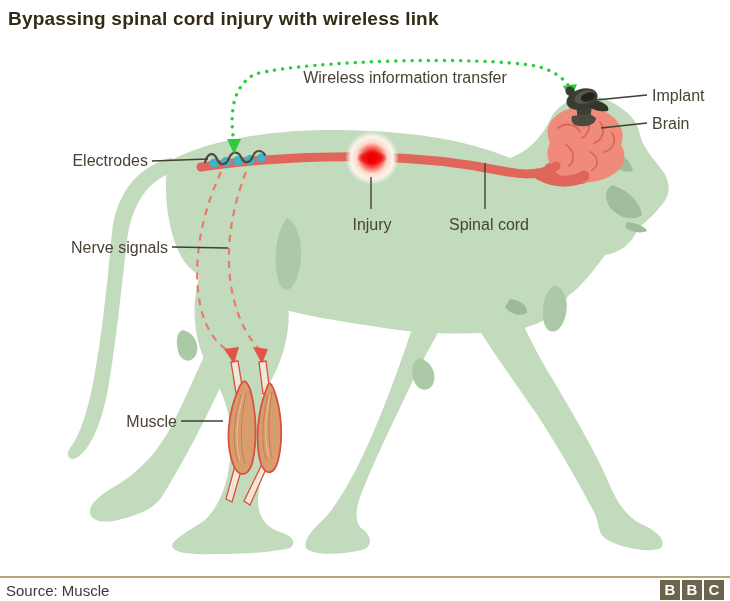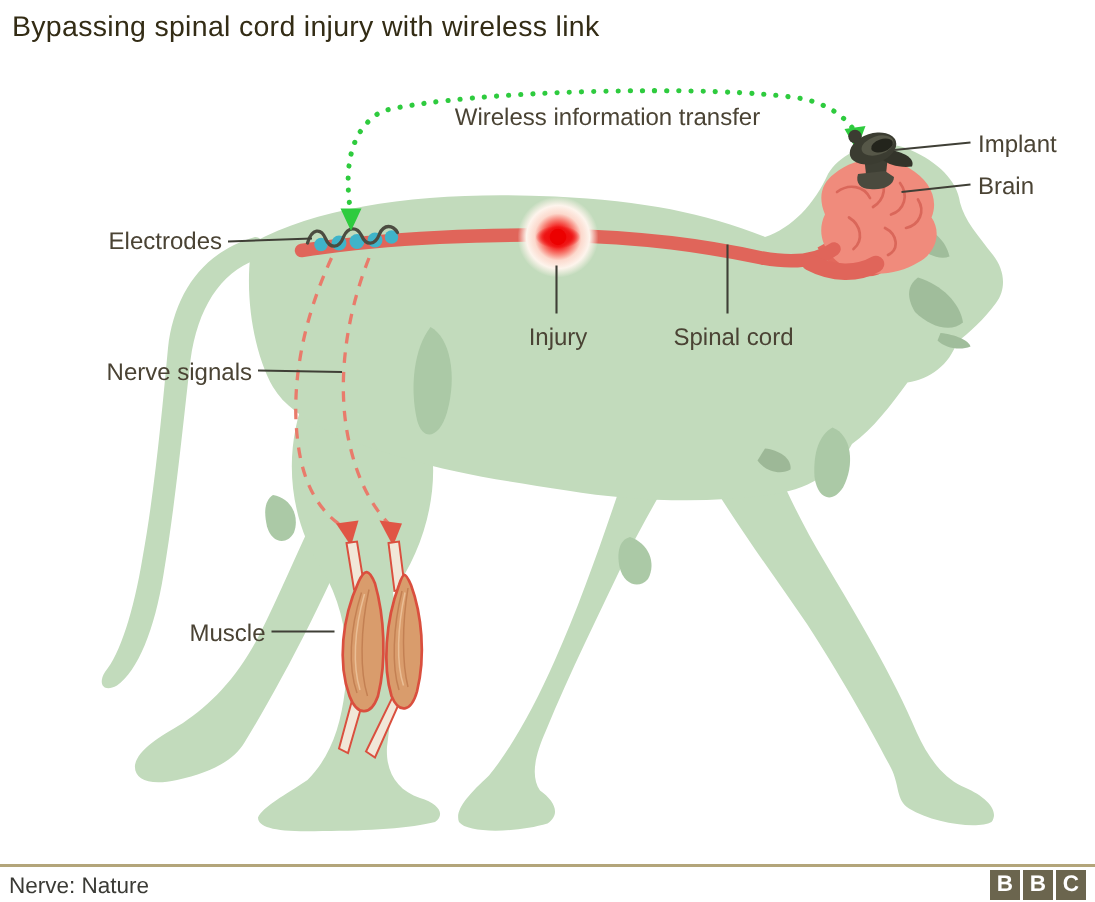--- a/index.html
+++ b/index.html
@@ -1,18 +1,18 @@
 <!DOCTYPE html>
 <html><head>
 <meta charset="utf-8">
 <style>
   html,body{margin:0;padding:0;background:#fff;}
   .canvas{position:relative;width:730px;height:601px;background:#ffffff;overflow:hidden;
           font-family:"Liberation Sans",sans-serif;}
-  .title{position:absolute;top:8px;left:8px;margin:0;font-size:19px;font-weight:normal;
+  .title{position:absolute;top:8px;left:8px;margin:0;font-size:19px;font-weight:bold;
          color:#332c15;letter-spacing:0.2px;}
   svg.art{position:absolute;left:0;top:0;}
   svg text{font-family:"Liberation Sans",sans-serif;font-size:16px;fill:#4a4334;}
   svg text.wireless{font-size:16px;}
   .rule{position:absolute;left:0;top:576px;width:730px;height:2px;background:#b3a57a;}
   .source{position:absolute;left:6px;top:582px;font-size:15px;color:#3a3a35;}
   .bbc{position:absolute;right:6px;top:580px;display:flex;gap:2px;}
   .bbc .blk{display:block;width:20px;height:20px;background:#6b654e;color:#ffffff;
             font-weight:bold;font-size:15px;line-height:20px;text-align:center;}
 </style>
@@ -169,19 +169,19 @@
     <text x="148" y="166" text-anchor="end">Electrodes</text>
     <text x="652" y="101">Implant</text>
     <text x="652" y="129">Brain</text>
     <text x="372" y="230" text-anchor="middle">Injury</text>
     <text x="489" y="230" text-anchor="middle">Spinal cord</text>
     <text x="168" y="253" text-anchor="end">Nerve signals</text>
     <text x="177" y="427" text-anchor="end">Muscle</text>
   </svg>
 
   <div class="rule"></div>
-  <span class="source">Nerve: Nature</span>
+  <span class="source">Source: Muscle</span>
   <div class="bbc">
     <span class="blk">B</span>
     <span class="blk">B</span>
     <span class="blk">C</span>
   </div>
 </div>
 
 </body></html>

